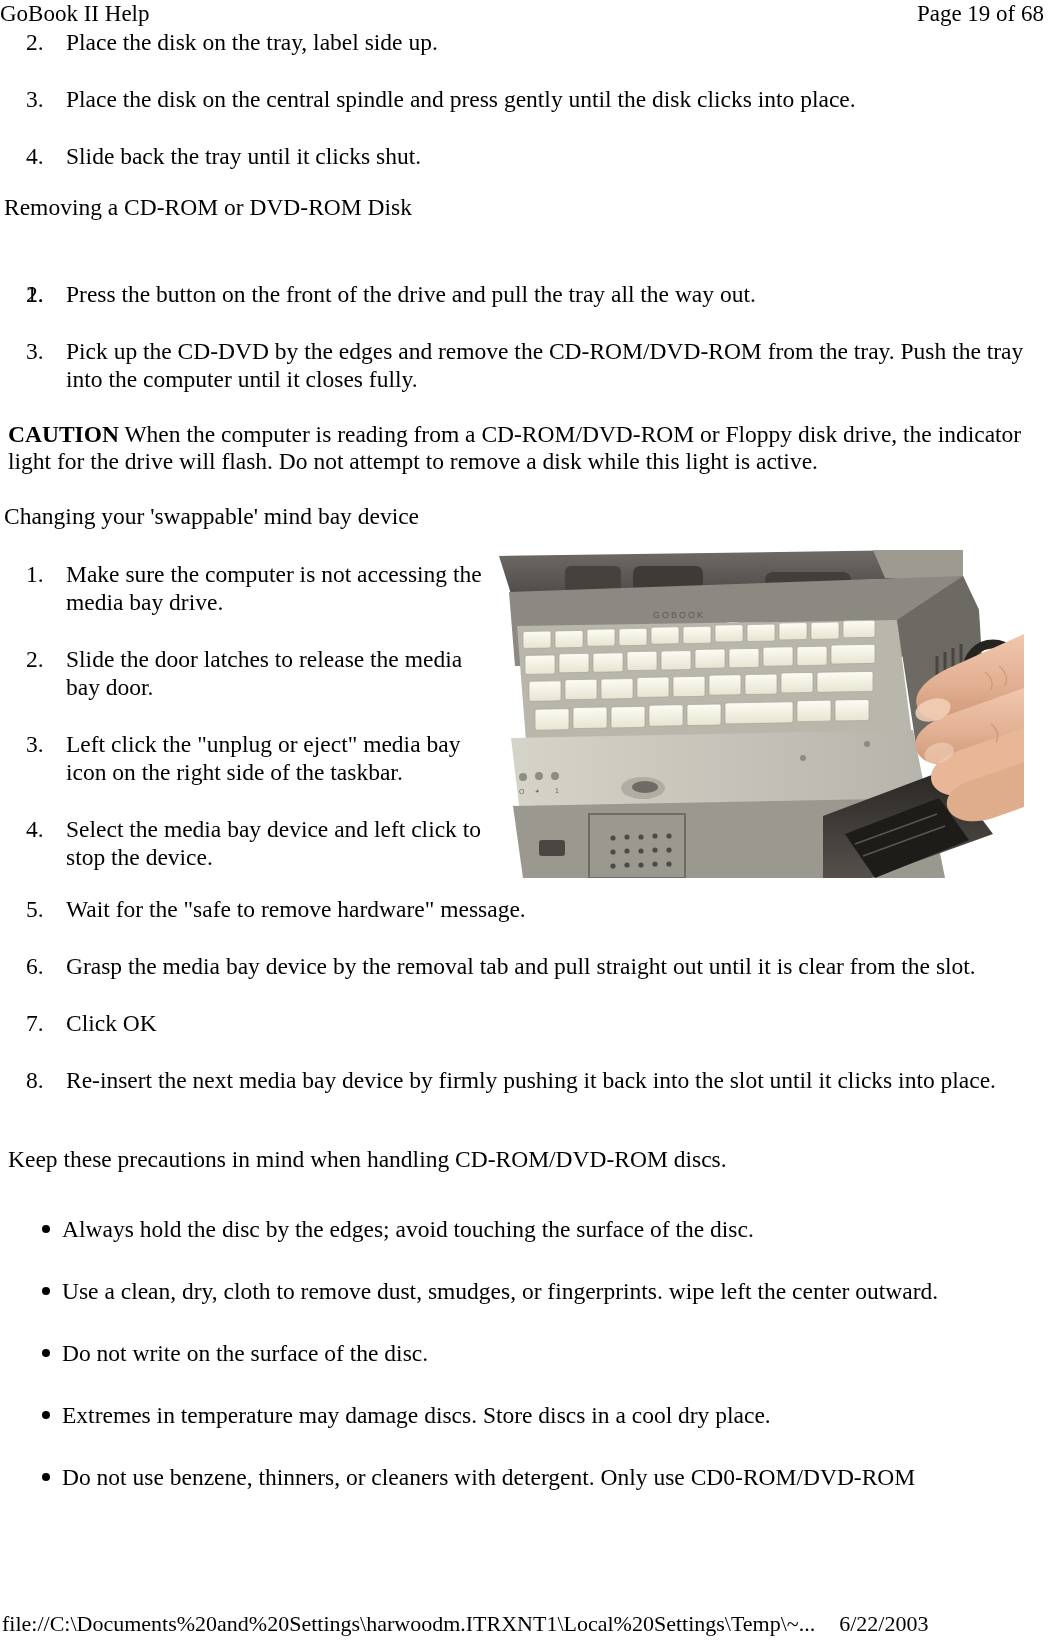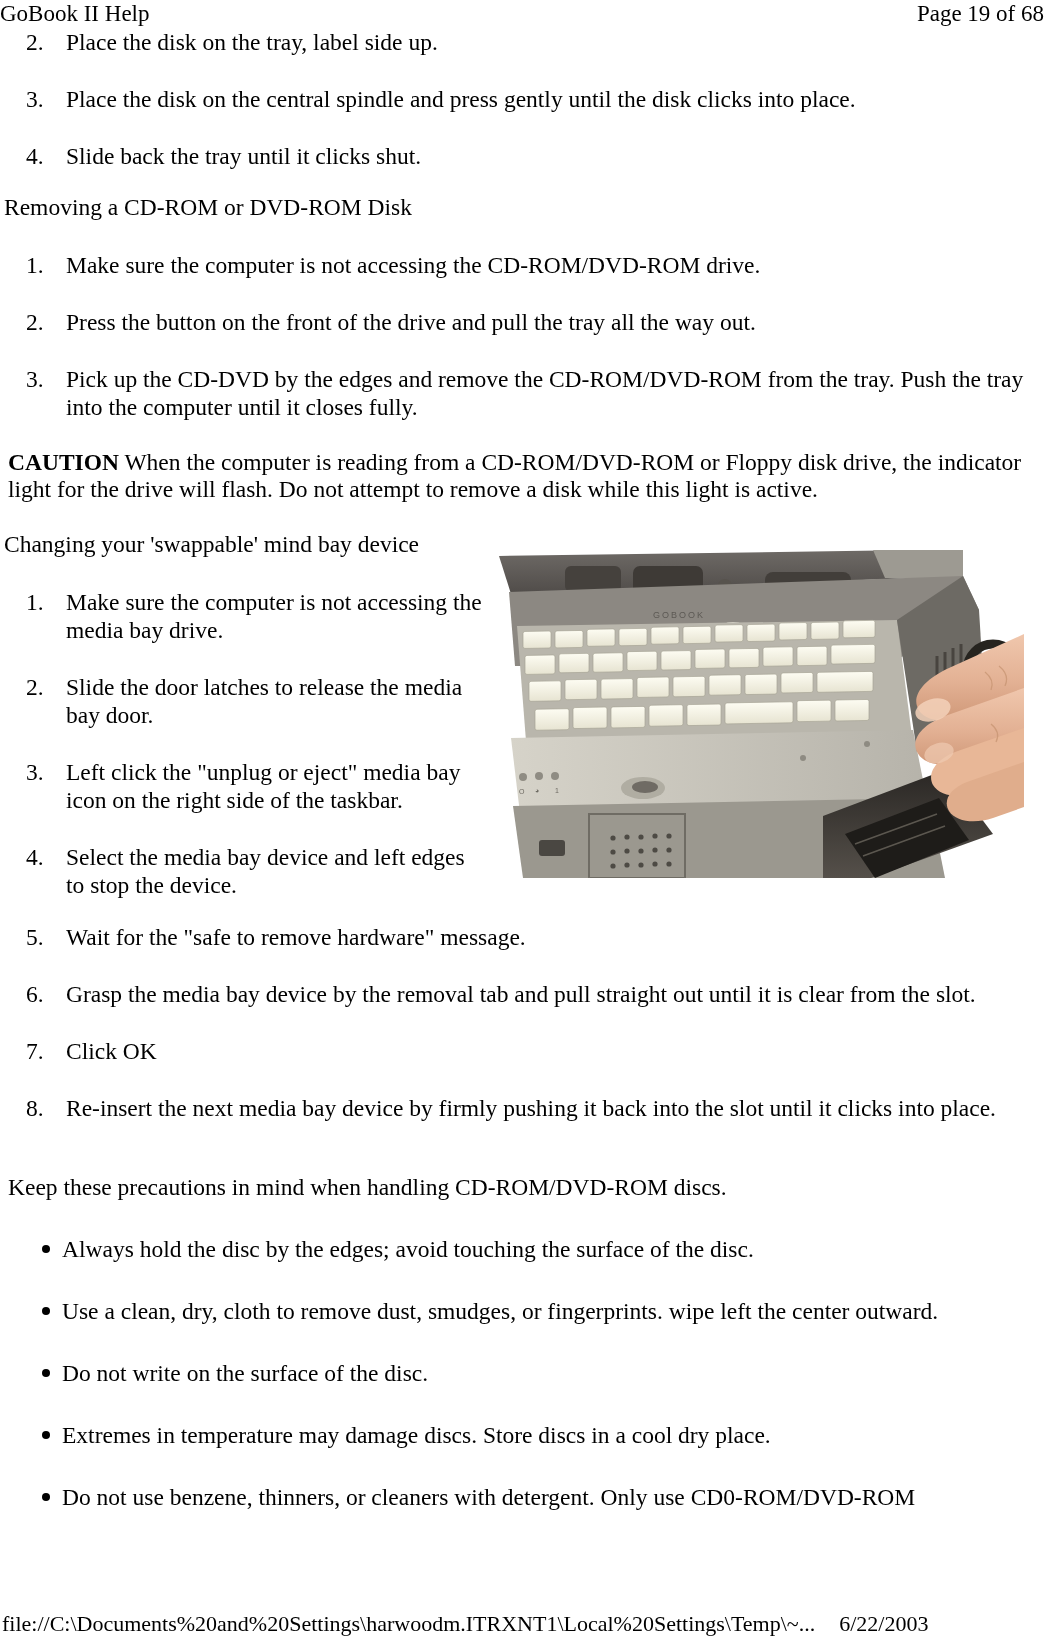--- a/index.html
+++ b/index.html
@@ -91,21 +91,21 @@
   }
 
   
   ul.bullist {
     list-style: none;
     margin: 0;
     padding: 0;
   }
   ul.bullist > li {
     position: relative;
-    margin: 0 0 34px 0;
+    margin: 8px 0 34px 0;
     padding-left: 58px;
     font-size: 23.5px;
     line-height: 28px;
   }
   ul.bullist > li:last-child { margin-bottom: 0; }
   ul.bullist > li .bullet {
     position: absolute;
     left: 38px;
     top: 10px;
     width: 8px;
@@ -175,21 +175,20 @@
 
     <div class="gap-md"></div>
 
     <p class="section">Removing a CD-ROM or DVD-ROM Disk</p>
 
     <div class="gap-lg"></div>
 
     <ol class="numlist">
       <li>
         <span class="marker">1.</span>
-        <span>Make sure the computer is not accessing the CD-ROM/DVD-ROM drive.</span>
       </li>
       <li>
         <span class="marker">2.</span>
         <span>Press the button on the front of the drive and pull the tray all the way out.</span>
       </li>
       <li>
         <span class="marker">3.</span>
         <span>Pick up the CD-DVD by the edges and remove the CD-ROM/DVD-ROM from the tray.  Push the tray into the computer until it closes fully.</span>
       </li>
     </ol>
@@ -212,21 +211,21 @@
       <li>
         <span class="marker">2.</span>
         <span>Slide the door latches to release the media bay door.</span>
       </li>
       <li>
         <span class="marker">3.</span>
         <span>Left click the "unplug or eject" media bay icon on the right side of the taskbar.</span>
       </li>
       <li>
         <span class="marker">4.</span>
-        <span>Select the media bay device and left edges to stop the device.</span>
+        <span>Select the media bay device and left click to stop the device.</span>
       </li>
     </ol>
 
     <div class="gap-md"></div>
 
     <ol class="numlist">
       <li>
         <span class="marker">5.</span>
         <span>Wait for the "safe to remove hardware" message.</span>
       </li>

